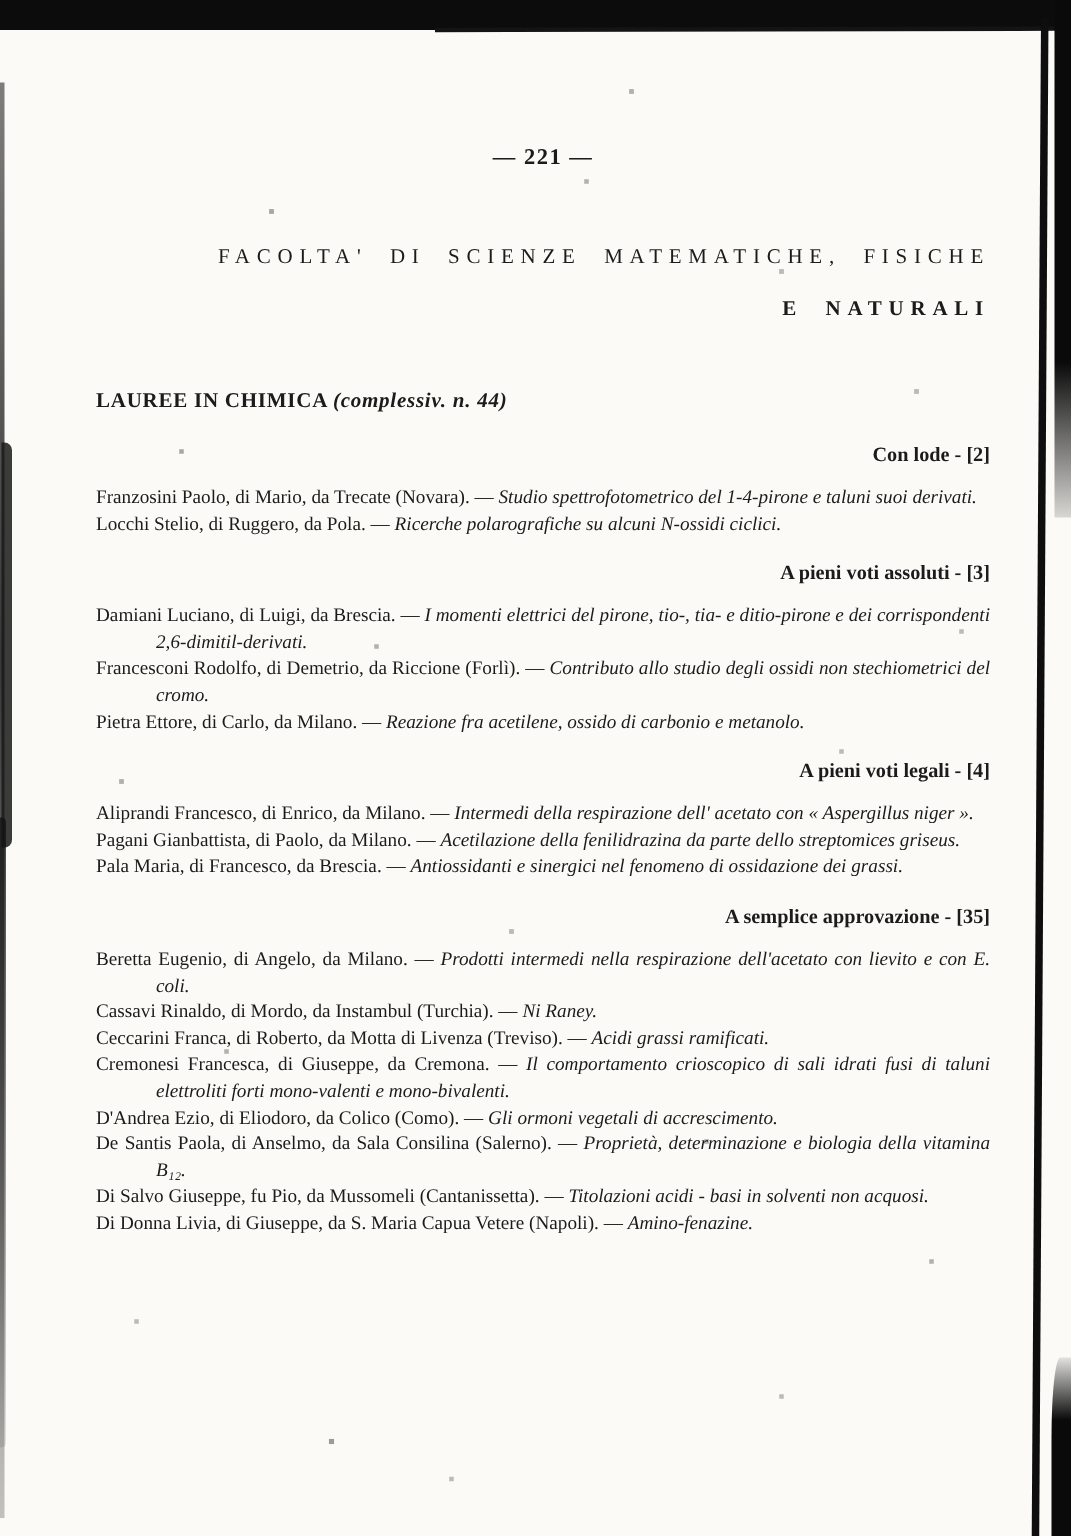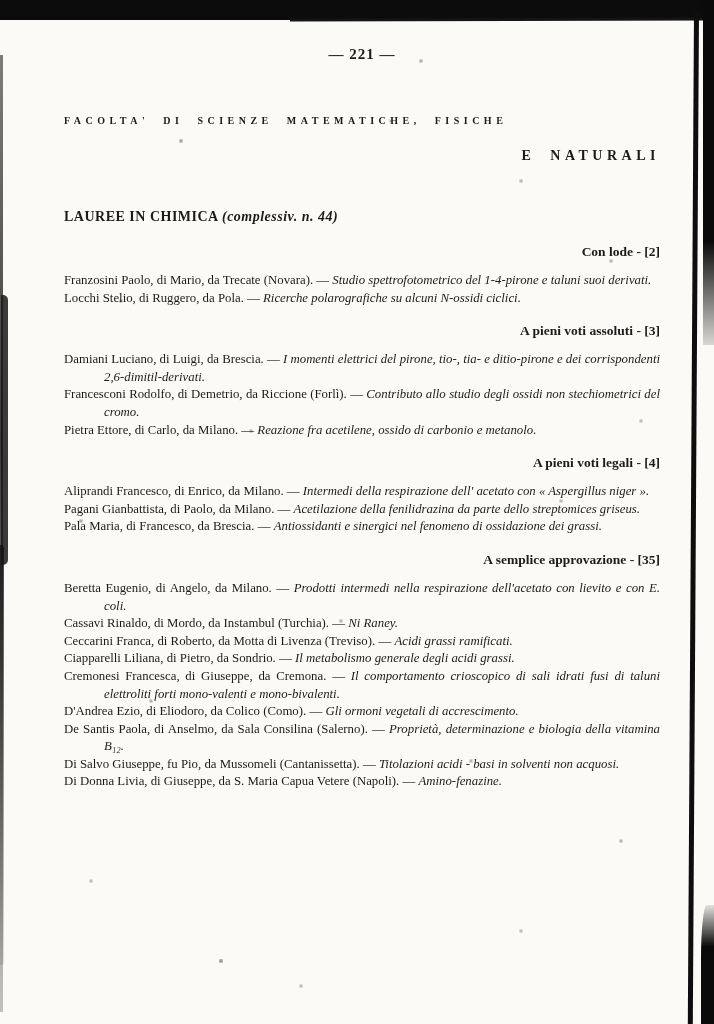--- a/index.html
+++ b/index.html
@@ -61,26 +61,26 @@
       220px 960px 0 0.7px rgba(40,40,40,.45), 300px 985px 0 0.5px rgba(40,40,40,.3),
       90px 880px 0 0.5px rgba(40,40,40,.3), 520px 930px 0 0.5px rgba(40,40,40,.3),
       420px 60px 0 0.6px rgba(40,40,40,.35), 640px 420px 0 0.5px rgba(40,40,40,.3);
   }
 
   
   .content {
     position: absolute; left: 64px; right: 54px; top: 0;
   }
   .page-number {
-    margin-top: 46px; text-align: center;
+    margin-top: 97px; text-align: center;
     font-size: 15px; font-weight: bold; letter-spacing: 1px;
   }
   .faculty-line1 {
-    margin-top: 49px; text-align: left;
-    font-size: 10px; font-weight: bold; letter-spacing: 4.5px; word-spacing: 7px;
+    margin-top: 49px; text-align: right;
+    font-size: 14px; font-weight: normal; letter-spacing: 4.5px; word-spacing: 7px;
     line-height: 18px;
   }
   .faculty-line2 {
     margin-top: 17px; text-align: right;
     font-size: 14px; font-weight: bold; letter-spacing: 4.5px; word-spacing: 7px;
     line-height: 18px;
   }
   .degree-title {
     margin-top: 43px; 
     font-size: 14px; font-weight: bold; letter-spacing: 0.5px; line-height: 17px;
@@ -139,21 +139,20 @@
           <h3 class="section-heading">A pieni voti legali - [4]</h3>
           <p class="entry"><span class="person">Aliprandi Francesco, di Enrico, da Milano.</span> — <em class="thesis">Intermedi della respirazione dell' acetato con « Aspergillus niger ».</em></p>
           <p class="entry"><span class="person">Pagani Gianbattista, di Paolo, da Milano.</span> — <em class="thesis">Acetilazione della fenilidrazina da parte dello streptomices griseus.</em></p>
           <p class="entry"><span class="person">Pala Maria, di Francesco, da Brescia.</span> — <em class="thesis">Antiossidanti e sinergici nel fenomeno di ossidazione dei grassi.</em></p>
         </section>
         <section class="section">
           <h3 class="section-heading">A semplice approvazione - [35]</h3>
           <p class="entry"><span class="person">Beretta Eugenio, di Angelo, da Milano.</span> — <em class="thesis">Prodotti intermedi nella respirazione dell'acetato con lievito e con E. coli.</em></p>
           <p class="entry"><span class="person">Cassavi Rinaldo, di Mordo, da Instambul (Turchia).</span> — <em class="thesis">Ni Raney.</em></p>
           <p class="entry"><span class="person">Ceccarini Franca, di Roberto, da Motta di Livenza (Treviso).</span> — <em class="thesis">Acidi grassi ramificati.</em></p>
-          <p class="entry"><span class="person">Ciapparelli Liliana, di Pietro, da Sondrio.</span> — <em class="thesis">Il metabolismo generale degli acidi grassi.</em></p>
           <p class="entry"><span class="person">Cremonesi Francesca, di Giuseppe, da Cremona.</span> — <em class="thesis">Il comportamento crioscopico di sali idrati fusi di taluni elettroliti forti mono-valenti e mono-bivalenti.</em></p>
           <p class="entry"><span class="person">D'Andrea Ezio, di Eliodoro, da Colico (Como).</span> — <em class="thesis">Gli ormoni vegetali di accrescimento.</em></p>
           <p class="entry"><span class="person">De Santis Paola, di Anselmo, da Sala Consilina (Salerno).</span> — <em class="thesis">Proprietà, determinazione e biologia della vitamina B₁₂.</em></p>
           <p class="entry"><span class="person">Di Salvo Giuseppe, fu Pio, da Mussomeli (Cantanissetta).</span> — <em class="thesis">Titolazioni acidi - basi in solventi non acquosi.</em></p>
           <p class="entry"><span class="person">Di Donna Livia, di Giuseppe, da S. Maria Capua Vetere (Napoli).</span> — <em class="thesis">Amino-fenazine.</em></p>
         </section>
       </div>
   </div>
 </div>
 

